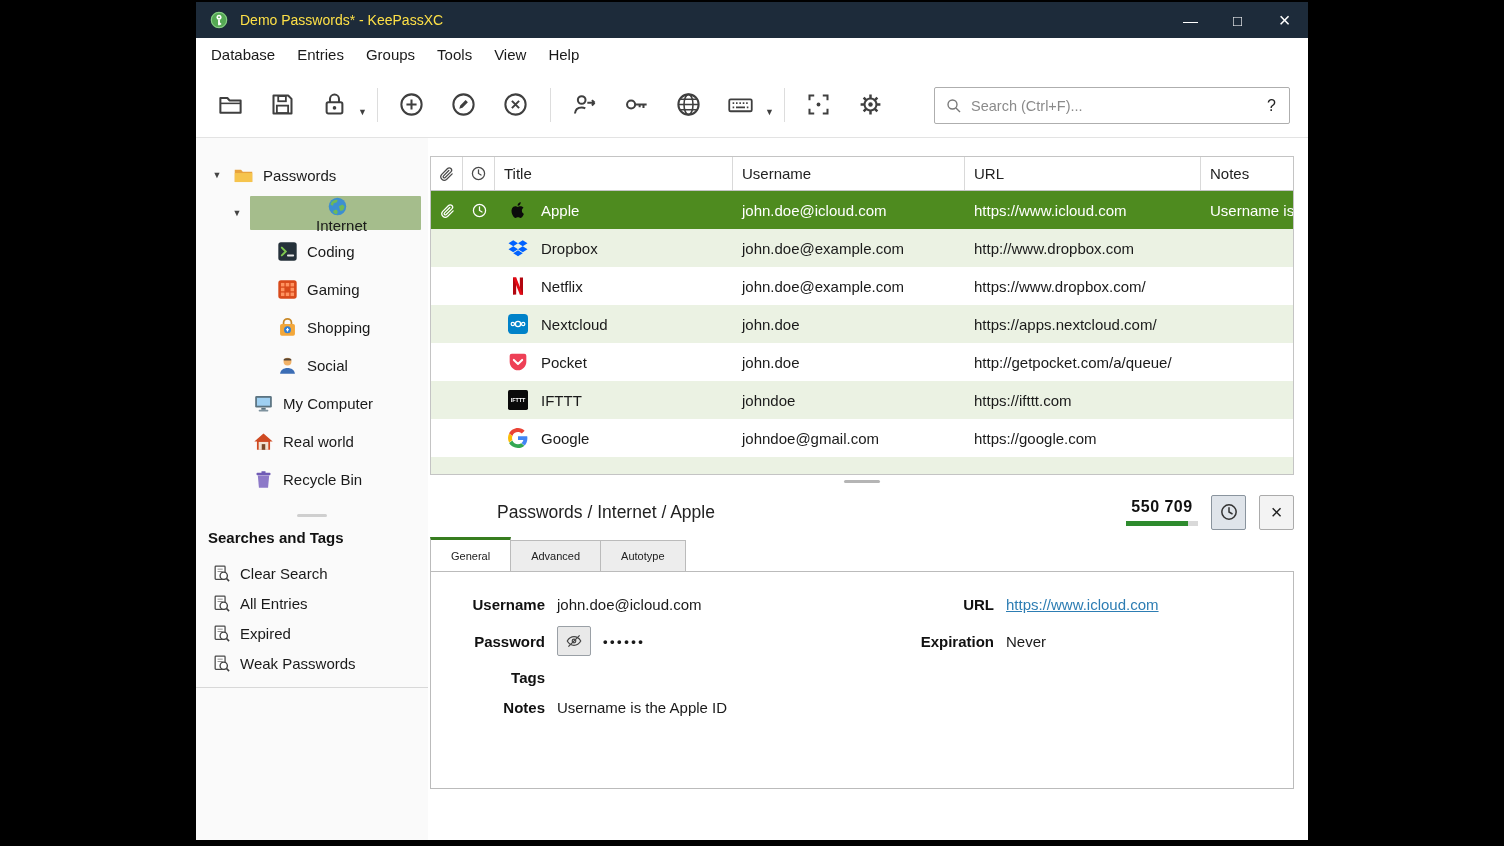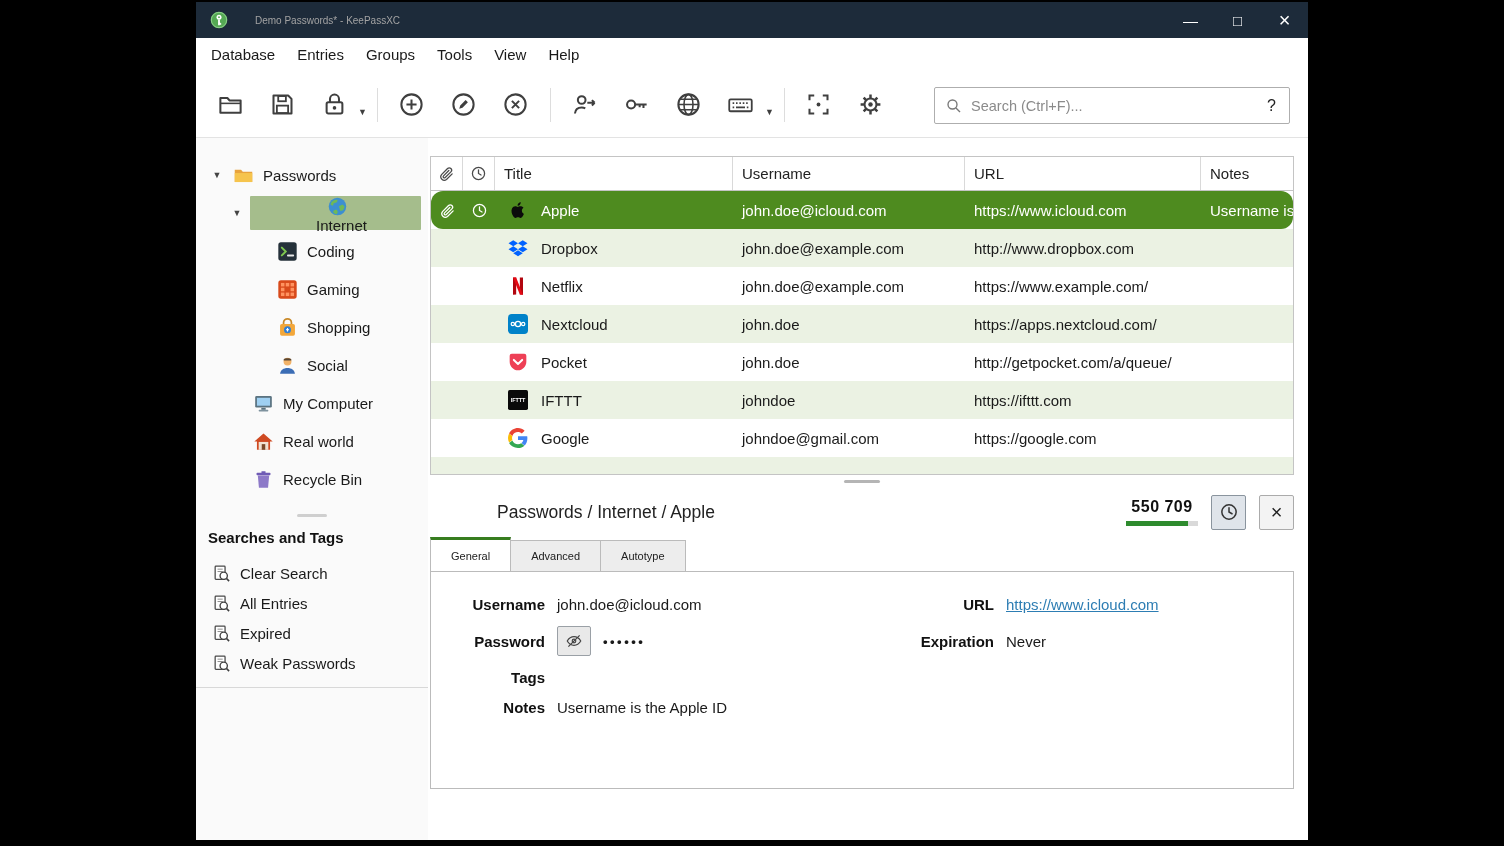--- a/index.html
+++ b/index.html
@@ -5,21 +5,21 @@
   * { margin:0; padding:0; box-sizing:border-box; }
   html,body { width:1504px; height:846px; background:#000; overflow:hidden;
               font-family:"Liberation Sans", sans-serif; }
   #app { position:absolute; left:196px; top:2px; width:1112px; height:838px;
          background:#fff; display:flex; flex-direction:column; }
 
   
   .titlebar { height:36px; background:#1d2b3a; display:flex; align-items:center; flex:0 0 36px; }
   .logo { width:20px; height:20px; margin-left:13px; display:flex; }
   .logo svg { width:20px; height:20px; }
-  .title-text { margin-left:26px; font-size:10px; color:#a3a3a3; }
+  .title-text { margin-left:11px; font-size:14px; color:#fde047; }
   .win-controls { margin-left:auto; display:flex; height:36px; }
   .win-btn { width:47px; height:36px; display:flex; align-items:center; justify-content:center;
              color:#fff; font-size:15px; }
   .win-btn.close { font-size:20px; }
 
   
   .menubar { height:34px; background:#fff; display:flex; align-items:center; padding-left:4px; flex:0 0 34px; }
   .menu-item { padding:0 11px; font-size:15px; color:#1a1a1a; line-height:34px; cursor:default; }
 
   
@@ -68,21 +68,21 @@
         font-size:15px; color:#222; overflow:hidden; }
   .th svg { width:17px; height:17px; }
   .col-attach { width:32px; flex:0 0 32px; justify-content:center; padding-left:0; }
   .col-clock  { width:32px; flex:0 0 32px; justify-content:center; padding-left:0; }
   .col-title  { width:238px; flex:0 0 238px; }
   .col-user   { width:232px; flex:0 0 232px; }
   .col-url    { width:236px; flex:0 0 236px; }
   .col-notes  { flex:1; border-right:none; }
   .t-row { display:flex; height:38px; align-items:center; font-size:15px; color:#1a1a1a; background:#fff; }
   .t-row.alt { background:#ebf2e3; }
-  .t-row.sel { background:#4e8b1f; color:#fff;border-radius:12px; }
+  .t-row.sel { background:#4e8b1f; color:#fff; }
   .cell { display:flex; align-items:center; padding-left:9px; overflow:hidden; white-space:nowrap; height:100%; }
   .cell.col-attach, .cell.col-clock { justify-content:center; padding-left:0; }
   .cell svg { flex:0 0 auto; }
   .row-ico { width:17px; height:17px; display:flex; }
   .row-ico svg { width:17px; height:17px; }
   .brand-icon { width:20px; height:20px; margin:0 13px 0 4px; display:flex; flex:0 0 20px; }
   .brand-icon svg { width:20px; height:20px; }
   .t-filler { height:19px; background:#ebf2e3; }
 
   
@@ -524,21 +524,21 @@
                     <path fill="#b1060f" d="M14.2 1.8H18v20.8l-3.8-.5z"></path>
                     <path fill="#e50914" d="M6 1.8h3.8l8.2 20.8-3.8-.5z"></path>
                   </svg>
                 </span>
                 <span>Netflix</span>
               </div>
               <div class="cell col-user">
                 <span>john.doe@example.com</span>
               </div>
               <div class="cell col-url">
-                <span>https://www.example.com/</span>
+                <span>https://www.dropbox.com/</span>
               </div>
               <div class="cell col-notes">
                 <span></span>
               </div>
             </div>
             <div class="t-row alt">
               <div class="cell col-attach"></div>
               <div class="cell col-clock"></div>
               <div class="cell col-title">
                 <span class="brand-icon">

